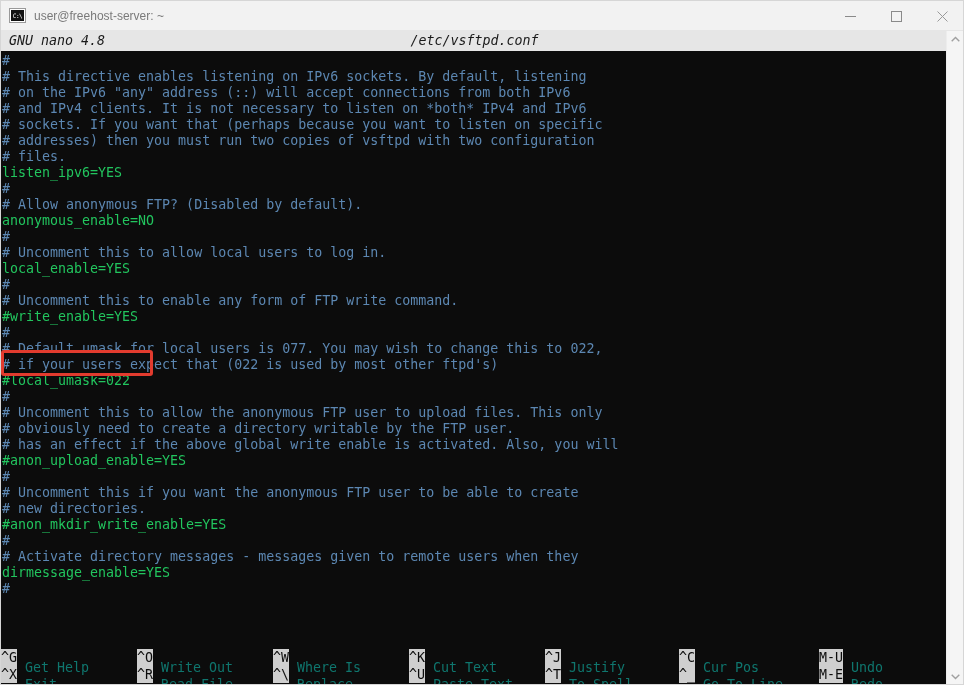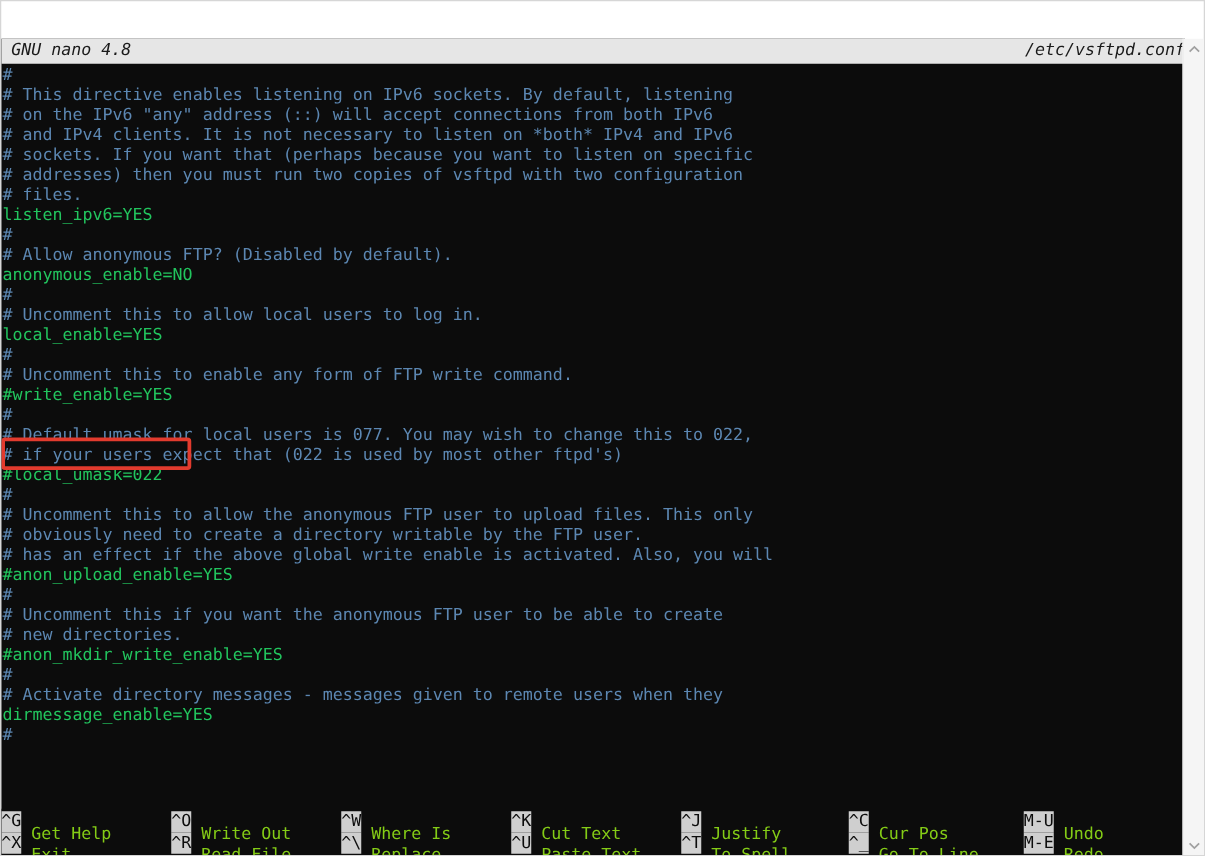--- a/index.html
+++ b/index.html
@@ -108,21 +108,21 @@
     white-space: pre;
     font-style: italic;
   }
   #nano-header .hdr-left {
     position: absolute;
     left: 8px; top: 0;
   }
   #nano-header .hdr-center {
     position: absolute;
     left: 0; right: 0; top: 0;
-    text-align: right;
+    text-align: center;
   }
 
   #editor {
     position: relative;
     padding-top: 2px;
     padding-left: 1px;
     height: 594px;
     box-sizing: border-box;
   }
   .line {
@@ -173,21 +173,21 @@
     align-items: center;
   }
   .sc-key {
     background: #cfcfcf;
     color: #0c0c0c;
     display: inline-block;
     padding: 0 0px;
     white-space: pre;
   }
   .sc-label {
-    color: #84cc16;
+    color: #0f766e;
     white-space: pre;
     margin-left: 8px;
     margin-top: 20px;
   }
 
   
   #scrollbar {
     position: absolute;
     right: 0;
     top: 30px;
@@ -212,20 +212,47 @@
     width: 17px;
     height: 0px;
     background: #cdcdcd;
   }
 </style>
 </head>
 <body>
 
 <div id="window">
 
+  <div id="titlebar">
+    <div id="title-icon">
+      <div class="scr">
+          <span>C:\</span>
+        </div>
+    </div>
+    <div id="title-text">user@freehost-server: ~</div>
+
+    <div id="winbtns">
+      <div class="winbtn">
+        <svg width="11" height="11" viewBox="0 0 11 11">
+            <line x1="0" y1="5.5" x2="11" y2="5.5" stroke="#8a8a8a" stroke-width="1"></line>
+          </svg>
+      </div>
+      <div class="winbtn">
+        <svg width="11" height="11" viewBox="0 0 11 11">
+            <rect x="0.5" y="0.5" width="10" height="10" fill="none" stroke="#8a8a8a" stroke-width="1"></rect>
+          </svg>
+      </div>
+      <div class="winbtn">
+        <svg width="11" height="11" viewBox="0 0 11 11">
+            <line x1="0.5" y1="0.5" x2="10.5" y2="10.5" stroke="#9a9a9a" stroke-width="1"></line>
+            <line x1="10.5" y1="0.5" x2="0.5" y2="10.5" stroke="#9a9a9a" stroke-width="1"></line>
+          </svg>
+      </div>
+    </div>
+  </div>
 
   <div id="terminal">
 
     <div id="nano-header">
       <span class="hdr-left">GNU nano 4.8</span>
       <span class="hdr-center">/etc/vsftpd.conf</span>
     </div>
 
     <div id="editor">
 

